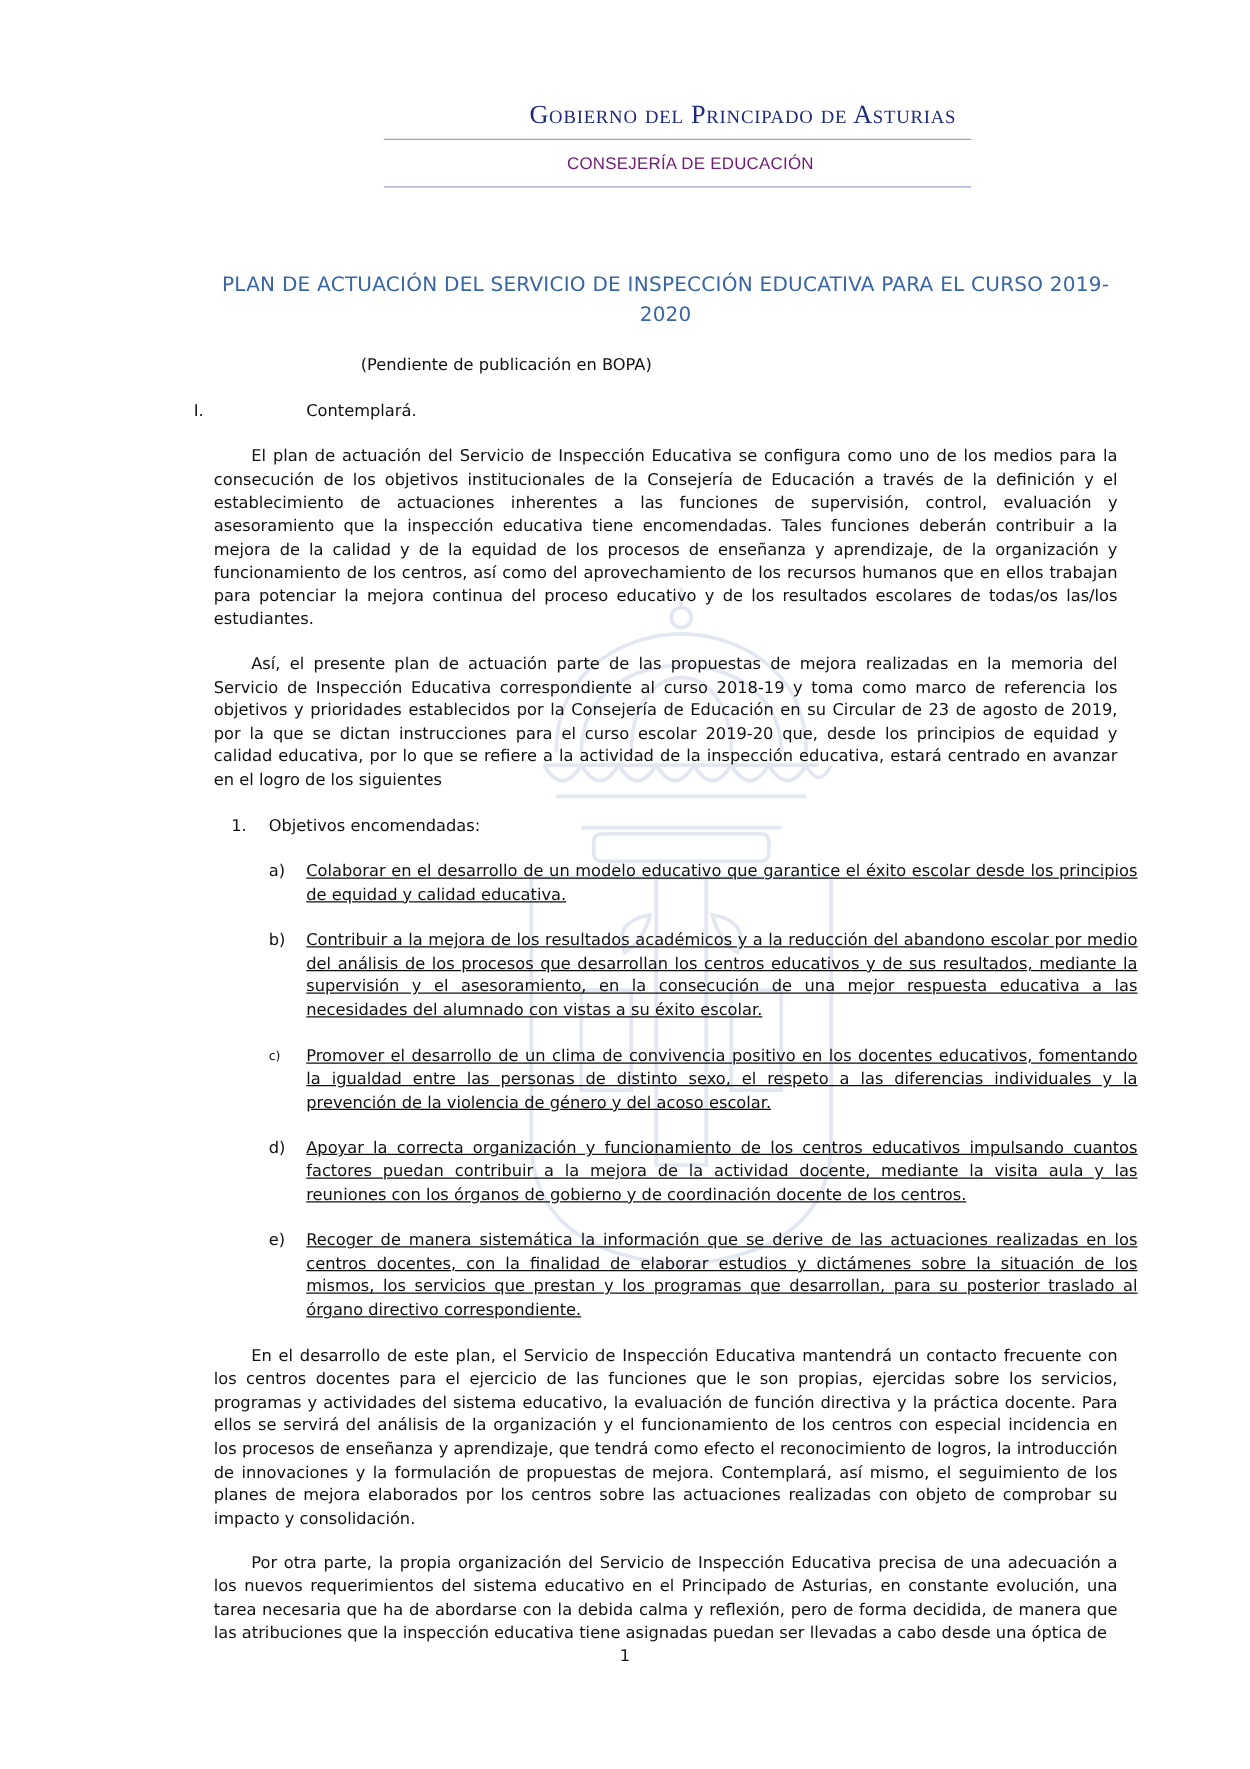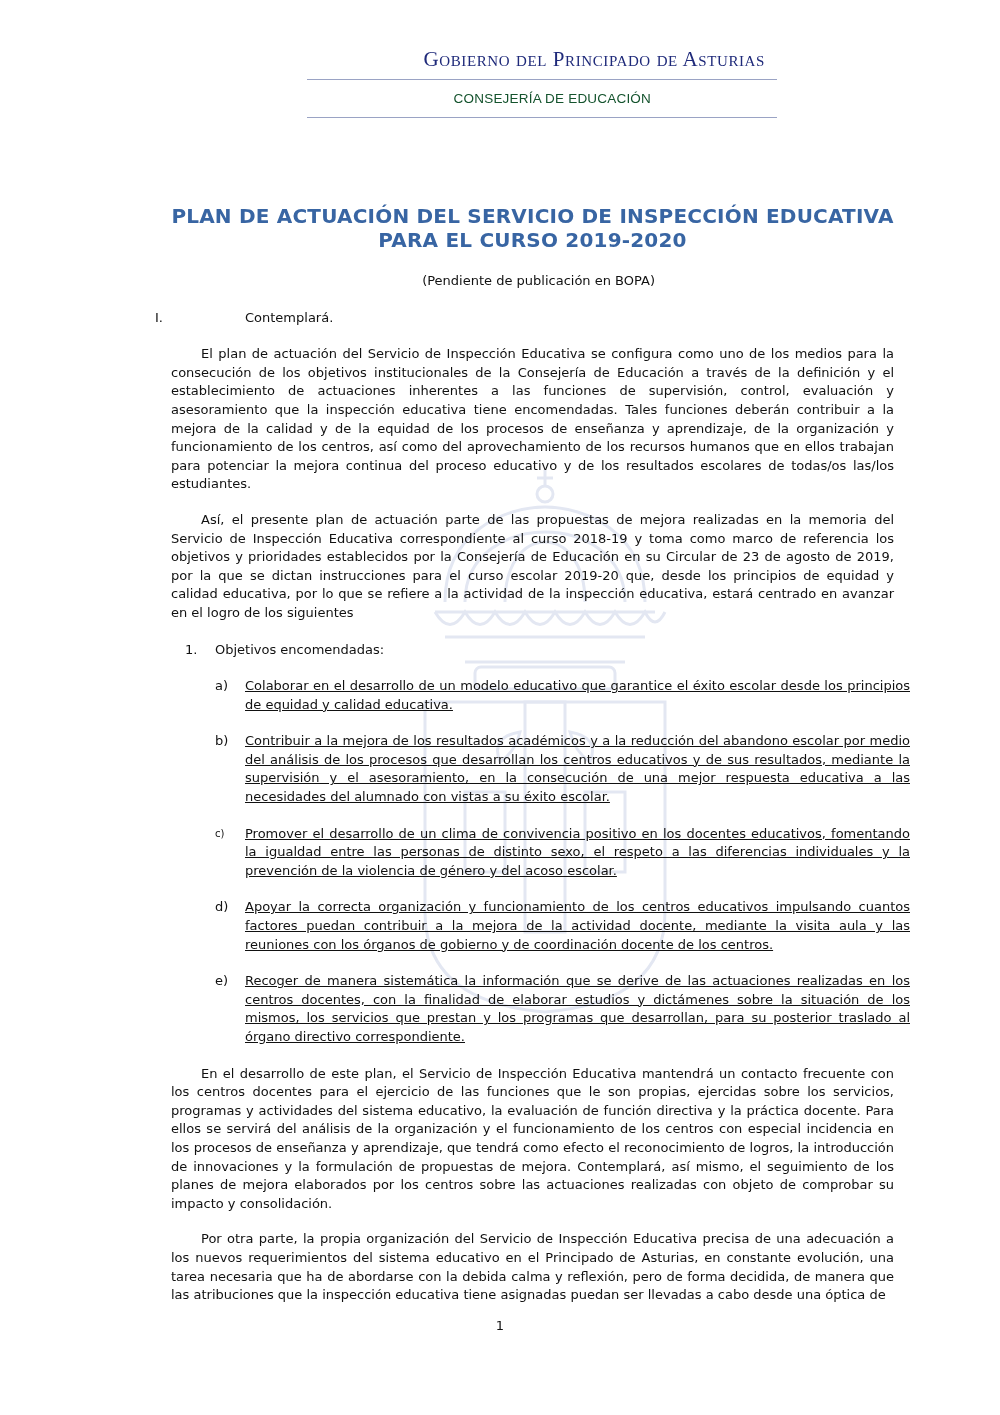--- a/index.html
+++ b/index.html
@@ -1,28 +1,28 @@
 <!DOCTYPE html>
 <html><head>
   <meta charset="utf-8">
   <style>
     html, body { margin: 0; padding: 0; background: #ffffff; }
     body { width: 1000px; height: 1415px; position: relative; overflow: hidden;
            font-family: "DejaVu Sans", sans-serif; color: #111; }
     .watermark { position: absolute; left: 405px; top: 462px; width: 280px; height: 560px; z-index: 0; }
-    .header { position: absolute; left: 307px; top: 44px; width: 470px; z-index: 1; }
+    .header { position: absolute; left: 307px; top: 76px; width: 470px; z-index: 1; }
     .gov-title { font-family: "Liberation Serif", serif; color: #1f2a7a; font-size: 21px;
                  letter-spacing: 0.6px; text-align: right; padding-right: 12px; line-height: 30px; font-variant: small-caps; }
     .rule { border: 0; border-top: 1px solid #9aa3c4; margin: 5px 0 0 0; }
-    .dept { font-family: "Liberation Sans", sans-serif; color: #14532d; font-size: 13.5px; text-align: right;
+    .dept { font-family: "Liberation Sans", sans-serif; color: #701a75; font-size: 13.5px; text-align: right;
             padding-right: 126px; line-height: 20px; margin-top: 9px; letter-spacing: 0.2px; }
     .rule2 { border: 0; border-top: 1px solid #9aa3c4; margin: 8px 0 0 0; }
     .content { position: absolute; left: 155px; top: 200px; width: 755px; z-index: 1; font-size: 13px; line-height: 18.6px; }
-    .doc-title { color: #3865a3; font-weight: bold; font-size: 20px; text-align: center; line-height: 24px; margin: 4px; letter-spacing: 0.2px; }
-    .subnote { text-align: right; padding-right: 255px; margin-top: 20px; }
+    .doc-title { color: #3865a3; font-weight: normal; font-size: 16px; text-align: center; line-height: 24px; margin: 16px; letter-spacing: 0.2px; }
+    .subnote { text-align: center; padding-right: 255px; margin-top: 20px; }
     .section { margin-top: 18px; display: flex; }
     .section .num { width: 90px; }
     p.body { text-align: justify; text-indent: 30px; margin: 16px; }
     .p1 { margin-top: 18px !important; }
     .p2, .p3, .p4 { margin-top: 17px !important; }
     .obj-head { margin-top: 18px; margin-left: 30px; display: flex; }
     .obj-head .n { width: 30px; }
     .list { margin-top: 18px; }
     .li { display: flex; margin-left: 60px; margin-bottom: 18px; }
     .li .m { width: 30px; flex-shrink: 0; }

